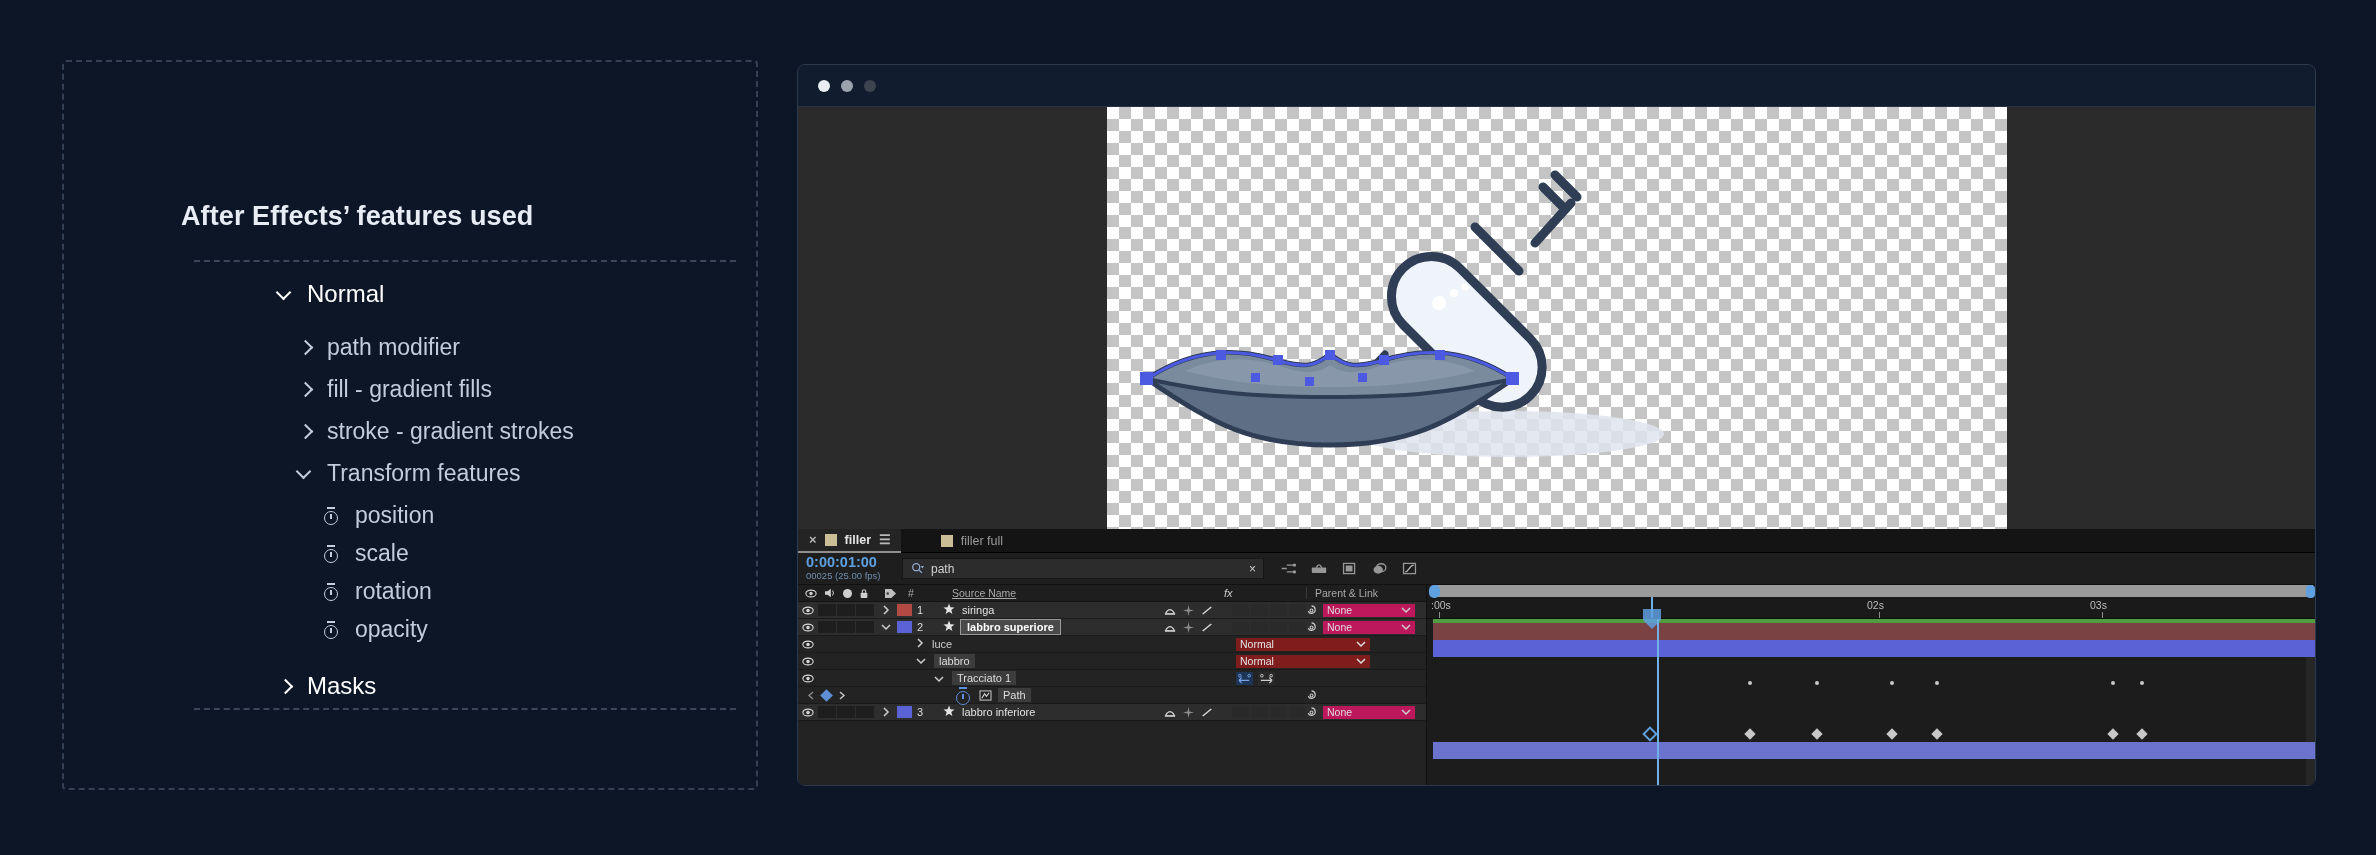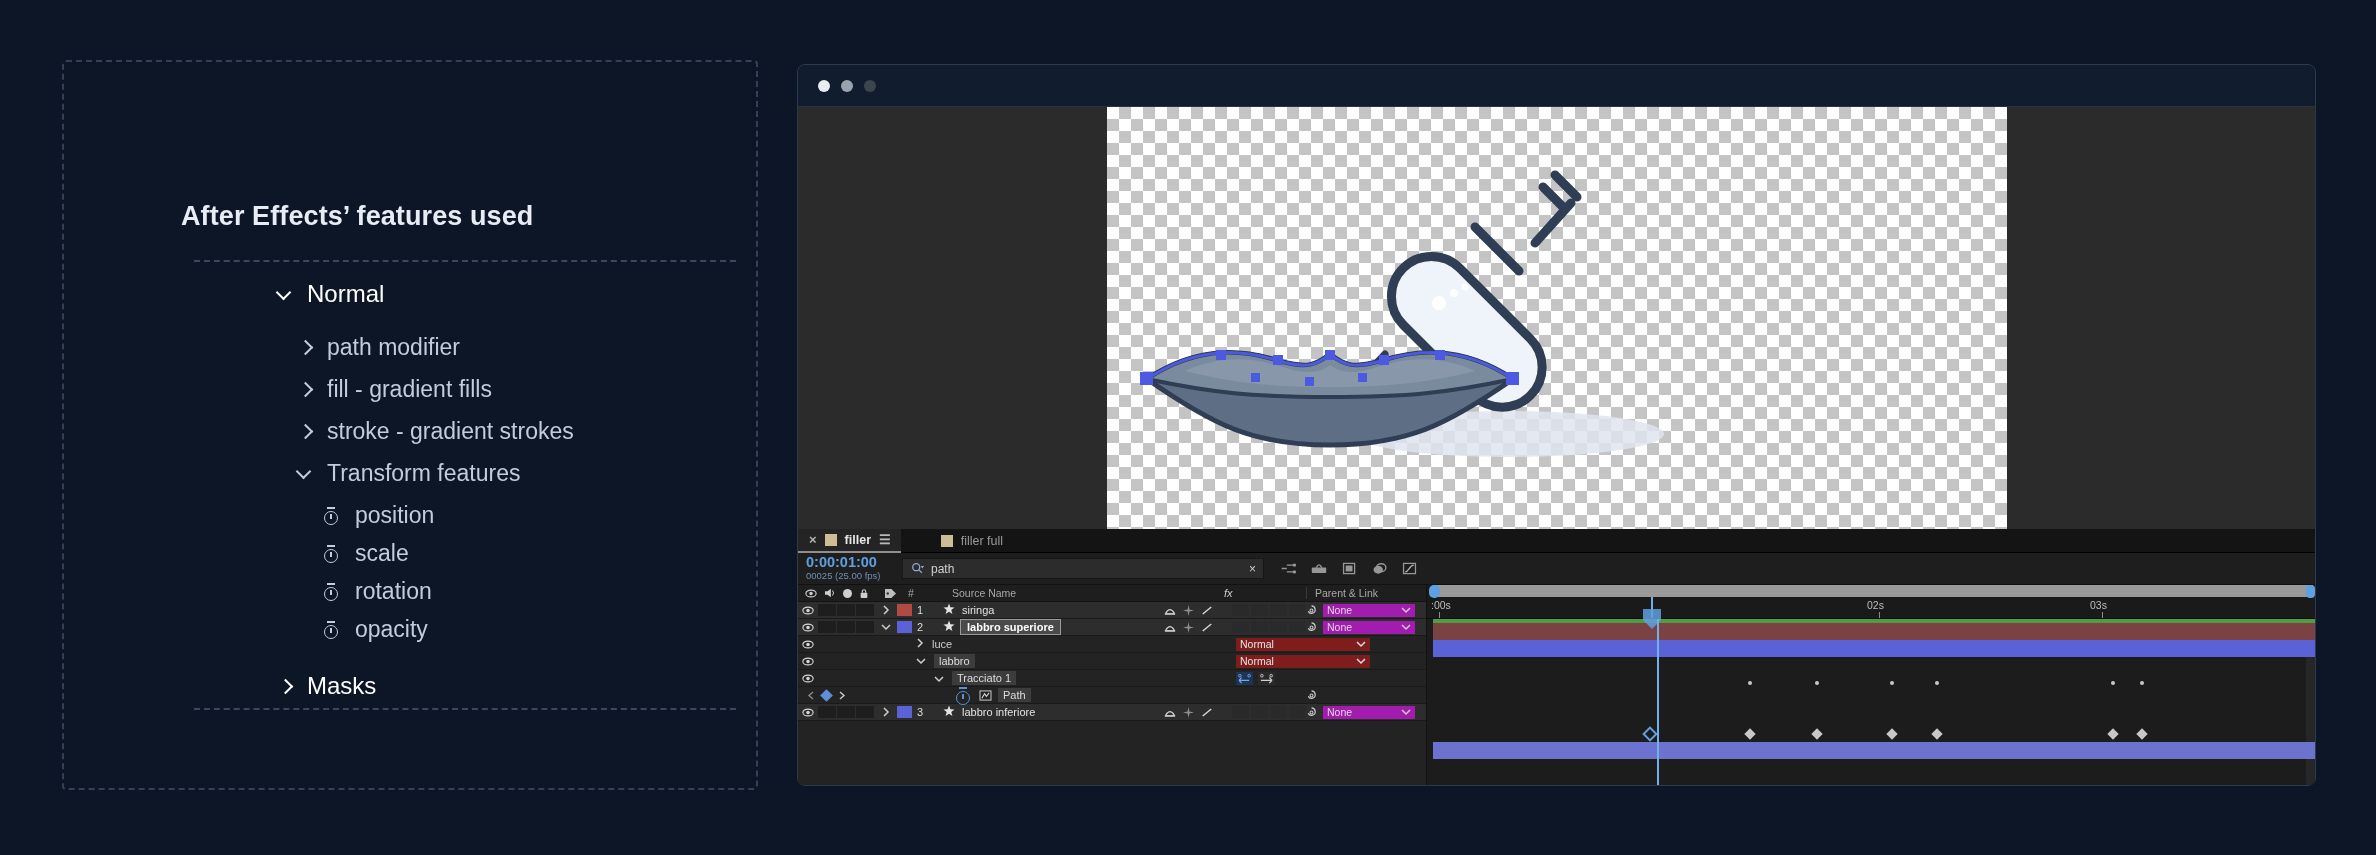--- a/index.html
+++ b/index.html
@@ -183,21 +183,21 @@
 
   .col-head {
     display: flex; align-items: center;
     height: 17px; background: #1e1e1e;
     font-size: 10.5px; color: #a8a8a8;
     border-bottom: 1px solid #131313;
   }
   .ch-eyes { display: flex; align-items: center; gap: 7px; width: 74px; padding-left: 7px; }
   .ch-tag { width: 36px; display: flex; justify-content: center; }
   .ch-num { width: 26px; }
-  .ch-name { flex: 1; padding-left: 18px; }
+  .ch-name { flex: 1; padding-left: 18px; text-decoration: underline; }
   .ch-switches { display: flex; align-items: center; gap: 20px; width: 142px; }
 
   .row {
     display: flex; align-items: center;
     height: 17px;
     font-size: 11px;
     border-bottom: 1px solid #1a1a1a;
   }
   .row.layer { background: #2d2d2d; color: #e2e2e2; }
   .row.sub { background: #232323; color: #cfcfcf; }
@@ -216,21 +216,21 @@
     color: #fff;
     font-weight: bold;
   }
   .name-plain { padding-left: 2px; }
   .row .sw3 { width: 68px; display: flex; align-items: center; gap: 7px; }
   .row .sw-blanks { display: flex; gap: 2px; }
   .row .sw-blank { width: 17px; height: 12px; background: #2a2a2a; }
   .row .parent-cell { width: 120px; display: flex; align-items: center; gap: 6px; }
   .parent-sel {
     width: 92px; height: 13px;
-    background: #a21caf;
+    background: #be185d;
     display: flex; align-items: center;
     justify-content: space-between;
     padding: 0 4px;
     font-size: 10.5px; color: #ddd;
   }
   .mode-sel {
     width: 134px; height: 13px;
     background: #7f1d1d;
     display: flex; align-items: center; justify-content: space-between;
     padding: 0 4px; font-size: 10.5px; color: #e6e6e6;

